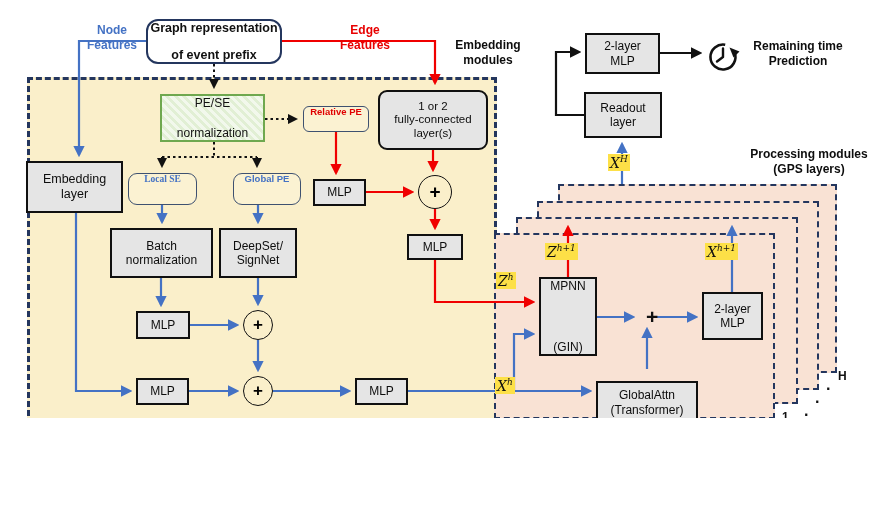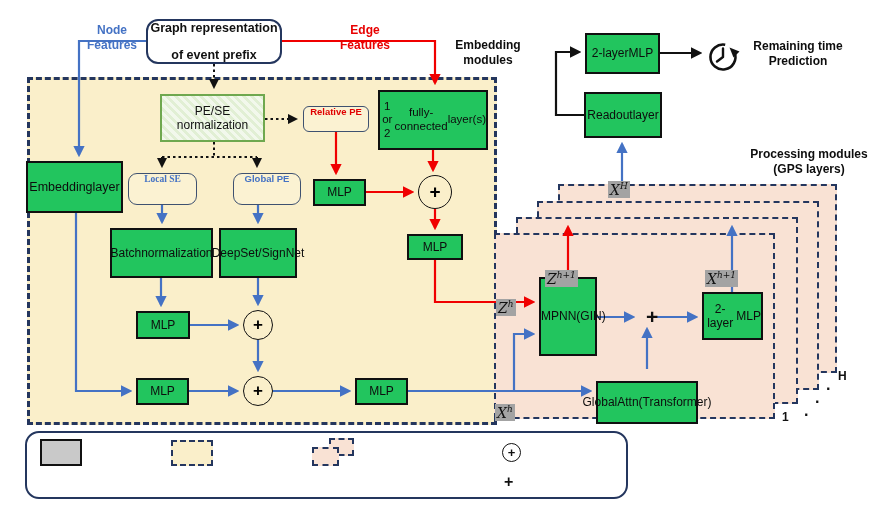--- a/index.html
+++ b/index.html
@@ -1,68 +1,68 @@
 <!DOCTYPE html>
 <html><head>
 <meta charset="utf-8">
 <style>
   * { margin:0; padding:0; box-sizing:border-box; }
   html,body { background:#fff; }
   #canvas {
-    position:relative; width:882px; height:516px; background:#fff;
+    position:relative; width:882px; height:418px; background:#fff;
     font-family:"Liberation Sans", sans-serif; color:#111; overflow:hidden;
   }
   .region { position:absolute; }
   #embed-region {
     left:27px; top:77px; width:470px; height:348px;
     background:#FAEFCA; border:3px dashed #24365E; z-index:1;
   }
   .gps-layer {
     position:absolute; background:#F9E2D4; border:2.5px dashed #24365E;
   }
   #gps-l4 { left:558px; top:184px; width:279px; height:189px; z-index:1; }
   #gps-l3 { left:537px; top:201px; width:282px; height:189px; z-index:2; }
   #gps-l2 { left:516px; top:217px; width:282px; height:187px; z-index:3; }
   #gps-l1 { left:494px; top:233px; width:281px; height:186px; z-index:4; }
   svg.wires { position:absolute; left:0; top:0; z-index:6; pointer-events:none; }
   .gbox {
-    position:absolute; background:#22c55e; border:2px solid #101010; z-index:10;
-    display:flex; flex-direction:row; align-items:center; justify-content:center;
+    position:absolute; background:#e5e5e5; border:2px solid #101010; z-index:10;
+    display:flex; flex-direction:column; align-items:center; justify-content:center;
     text-align:center; font-size:12px; line-height:1.18; color:#0d0d0d;
   }
   .gbox span { display:block; }
   .rbox {
     position:absolute; border:1.6px solid #3E5170; border-radius:9px; z-index:10;
     display:flex; flex-direction:column; align-items:center; justify-content:space-between;
     text-align:center; line-height:1.15;
   }
   #graph-box { background:#fff; border:2.5px solid #24365E; border-radius:12px;
     font-weight:bold; font-size:12.5px; }
   #pese-box {
     position:absolute; z-index:10; border:2.5px solid #6FA84F; text-align:center;
-    display:flex; flex-direction:column; align-items:center; justify-content:center;
+    display:flex; flex-direction:column; align-items:center; justify-content:space-between;
     font-size:12px; line-height:1.2;
     background:repeating-linear-gradient(45deg,#f2f8ec 0 3px,#e1efd4 3px 6px);
   }
   .pill { background:#FBF2D2; font-weight:bold; font-size:9.5px; }
   .pill.blue { color:#4472C4; }
   .pill.red { color:#E00000; }
   .plus-circle {
     position:absolute; border:1.8px solid #111; border-radius:50%; z-index:10;
     display:flex; align-items:center; justify-content:center;
     font-weight:bold; font-size:17px; background:transparent; color:#000;
   }
   .hlabel { position:absolute; font-weight:bold; text-align:center; z-index:11;
     font-size:12px; line-height:1.25; color:#0d0d0d; }
   .hlabel span { display:block; }
   .hlabel.blue { color:#4472C4; }
   .hlabel.red { color:#E80000;margin-left:48px; }
   .mlabel {
-    position:absolute; z-index:12; background:#a3a3a3; padding:0 2px;
-    font-family:"DejaVu Serif", serif; font-style:italic; font-size:14px; color:#111;margin-top:27px;
+    position:absolute; z-index:12; background:#fde047; padding:0 2px;
+    font-family:"DejaVu Serif", serif; font-style:italic; font-size:14px; color:#111;
   }
   .mlabel sup { font-size:9px; font-style:italic; }
   .stack-num { position:absolute; z-index:11; font-weight:bold; font-size:12px; }
   .stack-dot { position:absolute; z-index:11; font-weight:bold; font-size:16px; }
   #legend {
     position:absolute; left:25px; top:431px; width:603px; height:68px;
     border:2px solid #24365E; border-radius:14px; background:#fff; z-index:10;
   }
   .leg-text { position:absolute; font-size:11px; line-height:1.15; color:#111; }
   .leg-text span { display:block; }
@@ -199,21 +199,21 @@
     <span>layer</span>
   </div>
   <div class="gbox" style="left:110px; top:228px; width:103px; height:50px;">
     <span>Batch</span>
     <span>normalization</span>
   </div>
   <div class="gbox" style="left:219px; top:228px; width:78px; height:50px;">
     <span>DeepSet/</span>
     <span>SignNet</span>
   </div>
-  <div class="gbox" style="left:378px; top:90px; width:110px; height:60px; font-size:11.5px;">
+  <div class="gbox" style="left:378px; top:90px; width:110px; height:60px; font-size:11.5px;border-radius:9px;">
     <span>1 or 2</span>
     <span>fully-connected</span>
     <span>layer(s)</span>
   </div>
   <div class="gbox" style="left:136px; top:311px; width:54px; height:28px;">
     <span>MLP</span>
   </div>
   <div class="gbox" style="left:136px; top:378px; width:53px; height:27px;">
     <span>MLP</span>
   </div>

